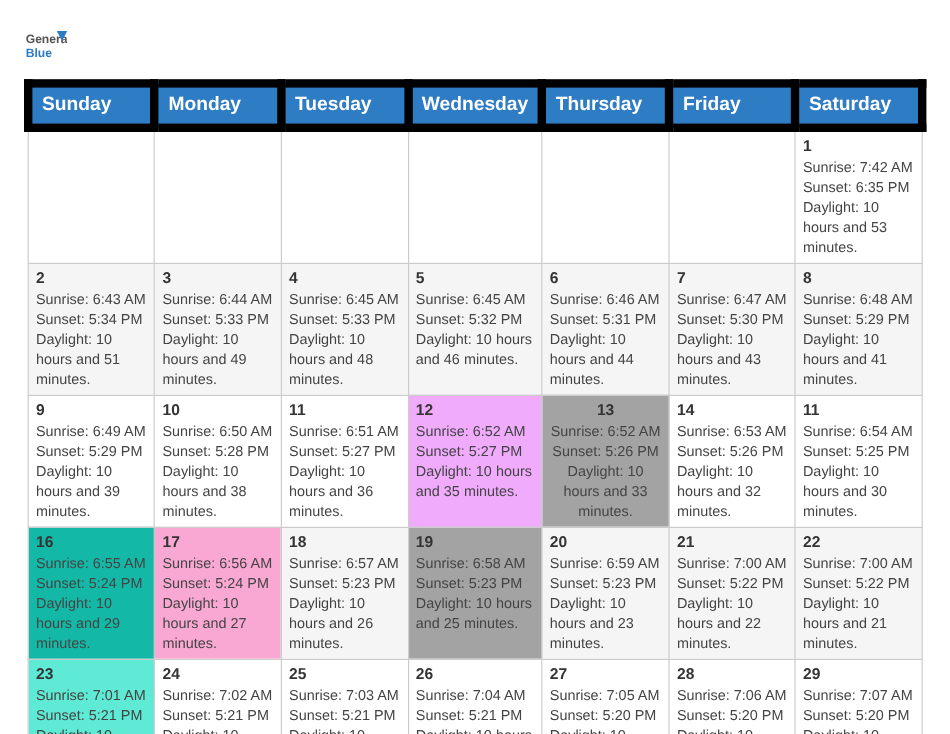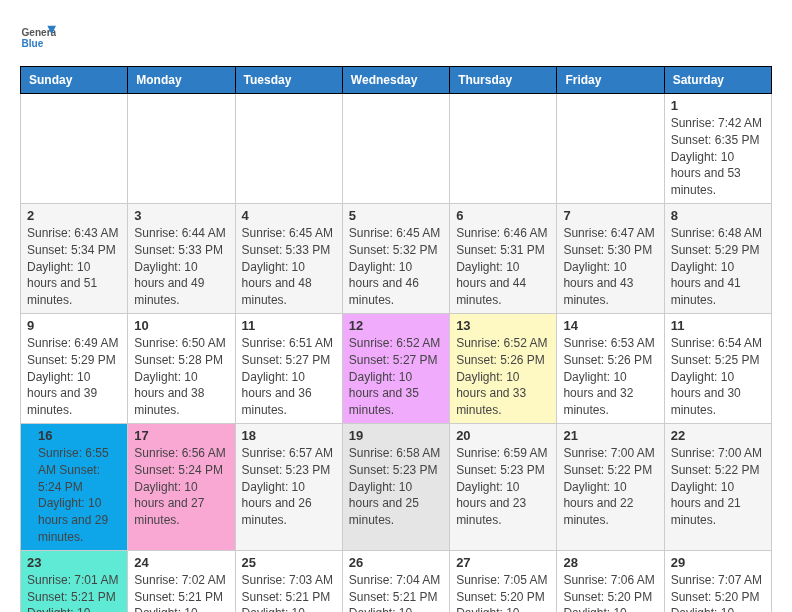--- a/index.html
+++ b/index.html
@@ -40,23 +40,23 @@
     .calendar {
       width: 100%;
       border-collapse: collapse;
       border: 1px solid #ccc;
     }
     .calendar th {
       background: #2e7cc4;
       color: #fff;
       text-align: left;
       padding: 6px 8px;
-      font-size: 12px;
+      font-size: 16px;
       font-weight: bold;
-      border: 1px solid #000000;
+      border: 7px solid #000000;
     }
     .calendar td {
       vertical-align: top;
       padding: 4px 6px;
       border: 1px solid #ccc;
       font-size: 11px;
       color: #333;
       width: calc(100% / 7);
       min-height: 70px;
     }
@@ -202,21 +202,21 @@
 Daylight: 10 hours
 and 36 minutes.</div>
         </td>
         <td style="background: #f0abfc;">
           <span class="day-number">12</span>
           <div class="day-info">Sunrise: 6:52 AM
 Sunset: 5:27 PM
 Daylight: 10 hours
 and 35 minutes.</div>
         </td>
-        <td style="background: #fef9c3;">
+        <td style="background: #a3a3a3; text-align: center;">
           <span class="day-number">13</span>
           <div class="day-info">Sunrise: 6:52 AM
 Sunset: 5:26 PM
 Daylight: 10 hours
 and 33 minutes.</div>
         </td>
         <td style="background: rgb(255, 255, 255);">
           <span class="day-number">14</span>
           <div class="day-info">Sunrise: 6:53 AM
 Sunset: 5:26 PM
@@ -225,42 +225,42 @@
         </td>
         <td style="background: rgb(255, 255, 255);">
           <span class="day-number">11</span>
           <div class="day-info">Sunrise: 6:54 AM
 Sunset: 5:25 PM
 Daylight: 10 hours
 and 30 minutes.</div>
         </td>
       </tr>
       <tr>
-        <td style="background: #0ea5e9; padding-left: 17px;">
+        <td style="background: #14b8a6;">
           <span class="day-number">16</span>
           <div class="day-info">Sunrise: 6:55 AM
 Sunset: 5:24 PM
 Daylight: 10 hours
 and 29 minutes.</div>
         </td>
         <td style="background: #f9a8d4;">
           <span class="day-number">17</span>
           <div class="day-info">Sunrise: 6:56 AM
 Sunset: 5:24 PM
 Daylight: 10 hours
 and 27 minutes.</div>
         </td>
         <td style="background: rgb(245, 245, 245);">
           <span class="day-number">18</span>
           <div class="day-info">Sunrise: 6:57 AM
 Sunset: 5:23 PM
 Daylight: 10 hours
 and 26 minutes.</div>
         </td>
-        <td style="background: #e5e5e5;">
+        <td style="background: #a3a3a3;">
           <span class="day-number">19</span>
           <div class="day-info">Sunrise: 6:58 AM
 Sunset: 5:23 PM
 Daylight: 10 hours
 and 25 minutes.</div>
         </td>
         <td style="background: rgb(245, 245, 245);">
           <span class="day-number">20</span>
           <div class="day-info">Sunrise: 6:59 AM
 Sunset: 5:23 PM

